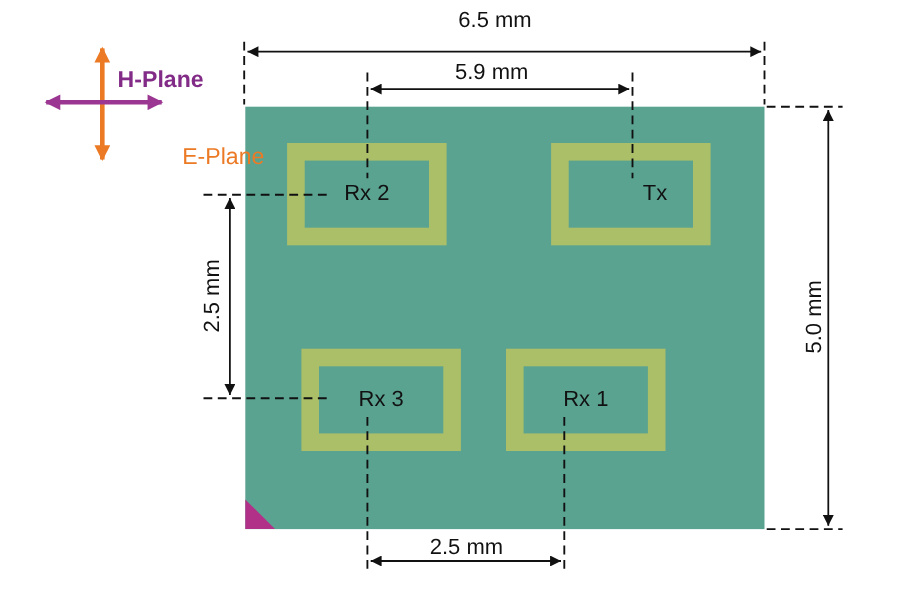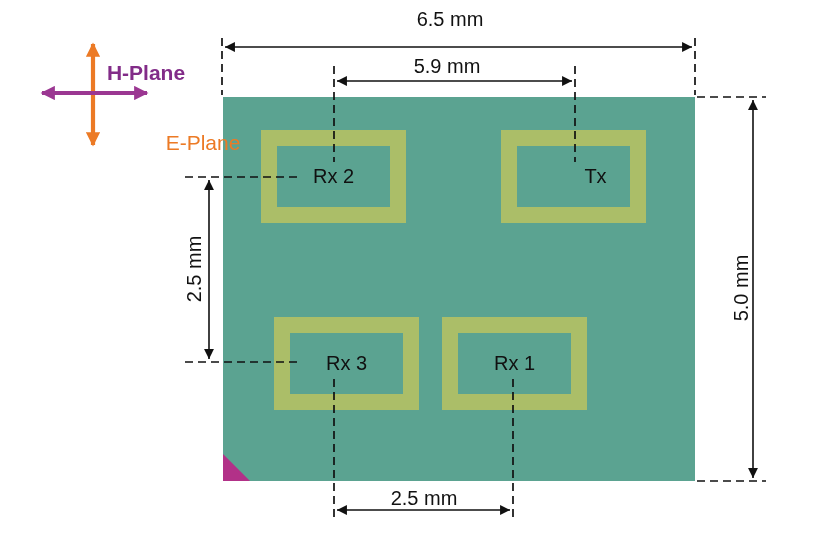--- a/index.html
+++ b/index.html
@@ -22,21 +22,21 @@
   .patch {
     position: absolute;
     box-sizing: border-box;
     width: 145px; height: 93px;
     border: 16px solid #ABBE68;
     display: flex; align-items: center; justify-content: center;
   }
   .patch-rx2 { left: 38px;  top: 33px; }
   .patch-tx  { left: 278px; top: 33px; padding-left: 44px; }
   .patch-rx3 { left: 38px;  top: 220px; margin-left: 13px; }
-  .patch-rx1 { left: 219px; top: 220px; }
+  .patch-rx1 { left: 237px; top: 220px; }
   .patch-label { font-size: 20px; color: #111111; white-space: nowrap; }
 
   
   .overlay {
     position: absolute; left: 0; top: 0;
     width: 817px; height: 536px;
     pointer-events: none;
   }
   .dash { stroke: #111111; stroke-width: 1.7; stroke-dasharray: 8 5; fill: none; }
   .dim  { stroke: #111111; stroke-width: 1.6; fill: none; }

